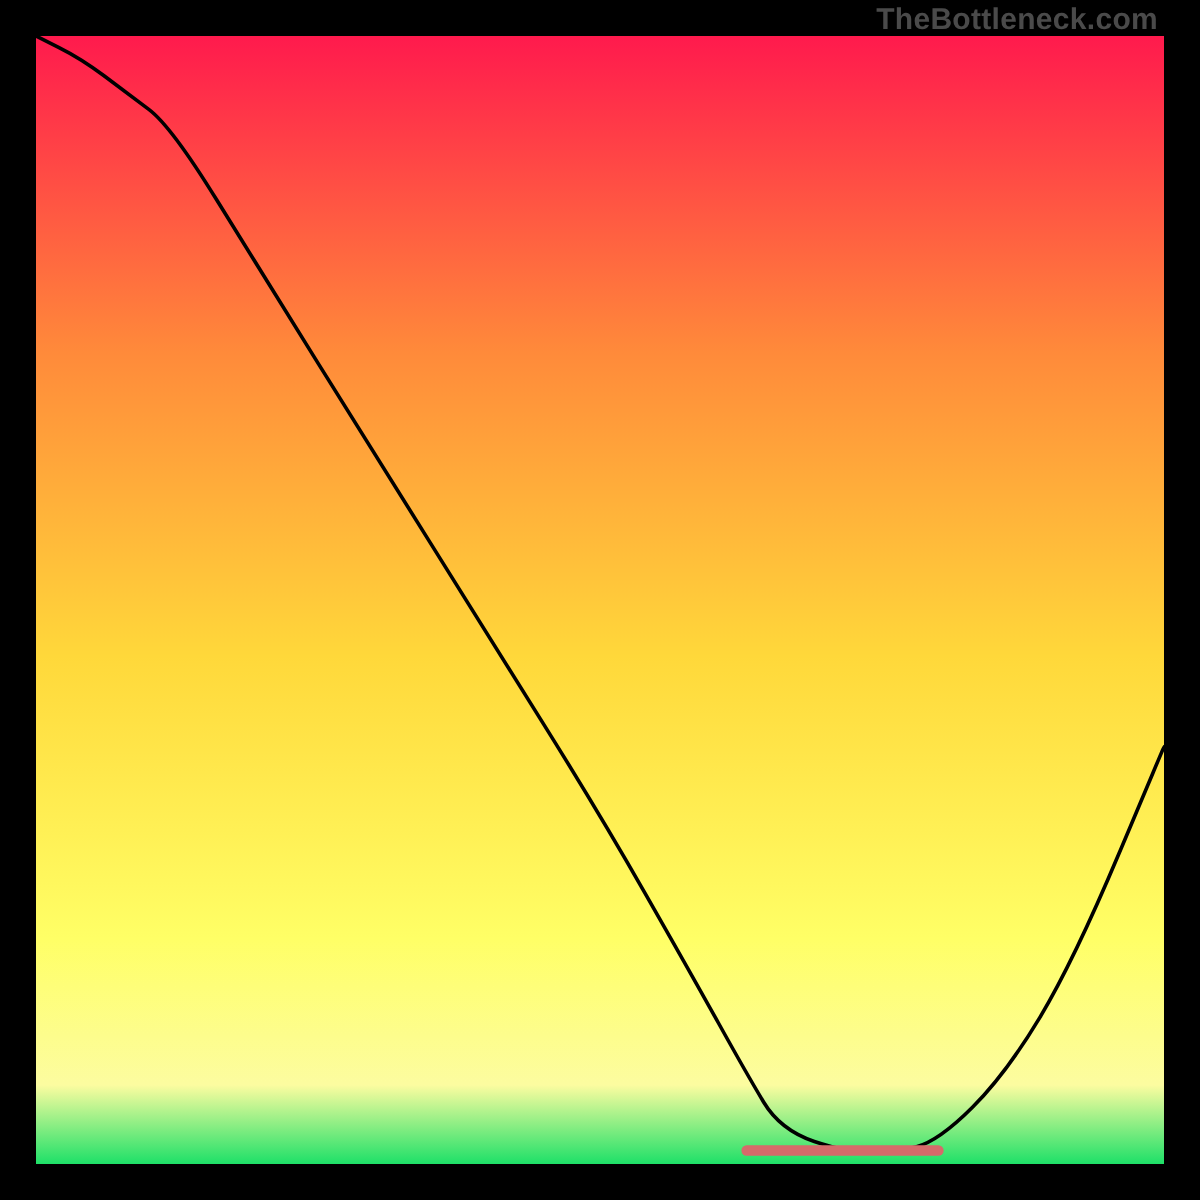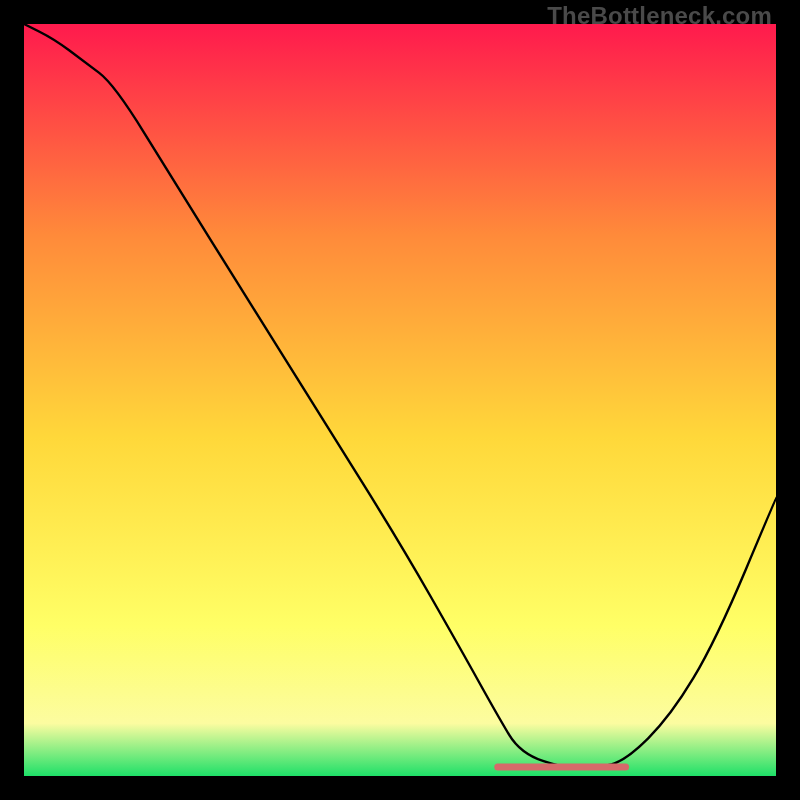--- a/index.html
+++ b/index.html
@@ -16,21 +16,21 @@
     top: 24px;
     width: 752px;
     height: 752px;
     background: #000;
   }
   .watermark {
     position: absolute;
     top: 2px;
     right: 28px;
     font-family: Arial, Helvetica, sans-serif;
-    font-size: 24px;
+    font-size: 20px;
     font-weight: 600;
     color: #4a4a4a;
     letter-spacing: 0.2px;
   }
   svg {
     display: block;
   }
 </style>
 </head>
 <body>

